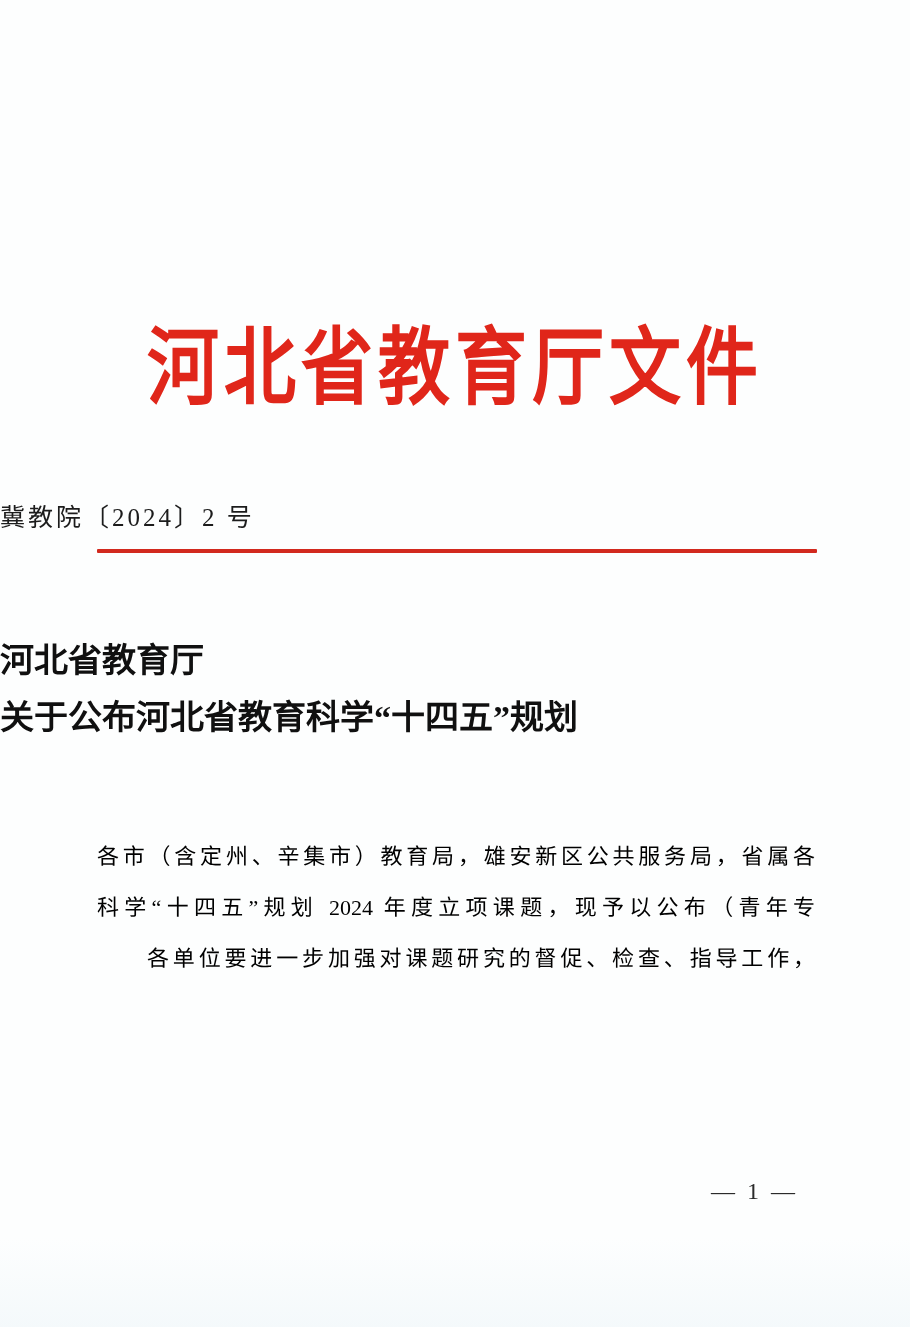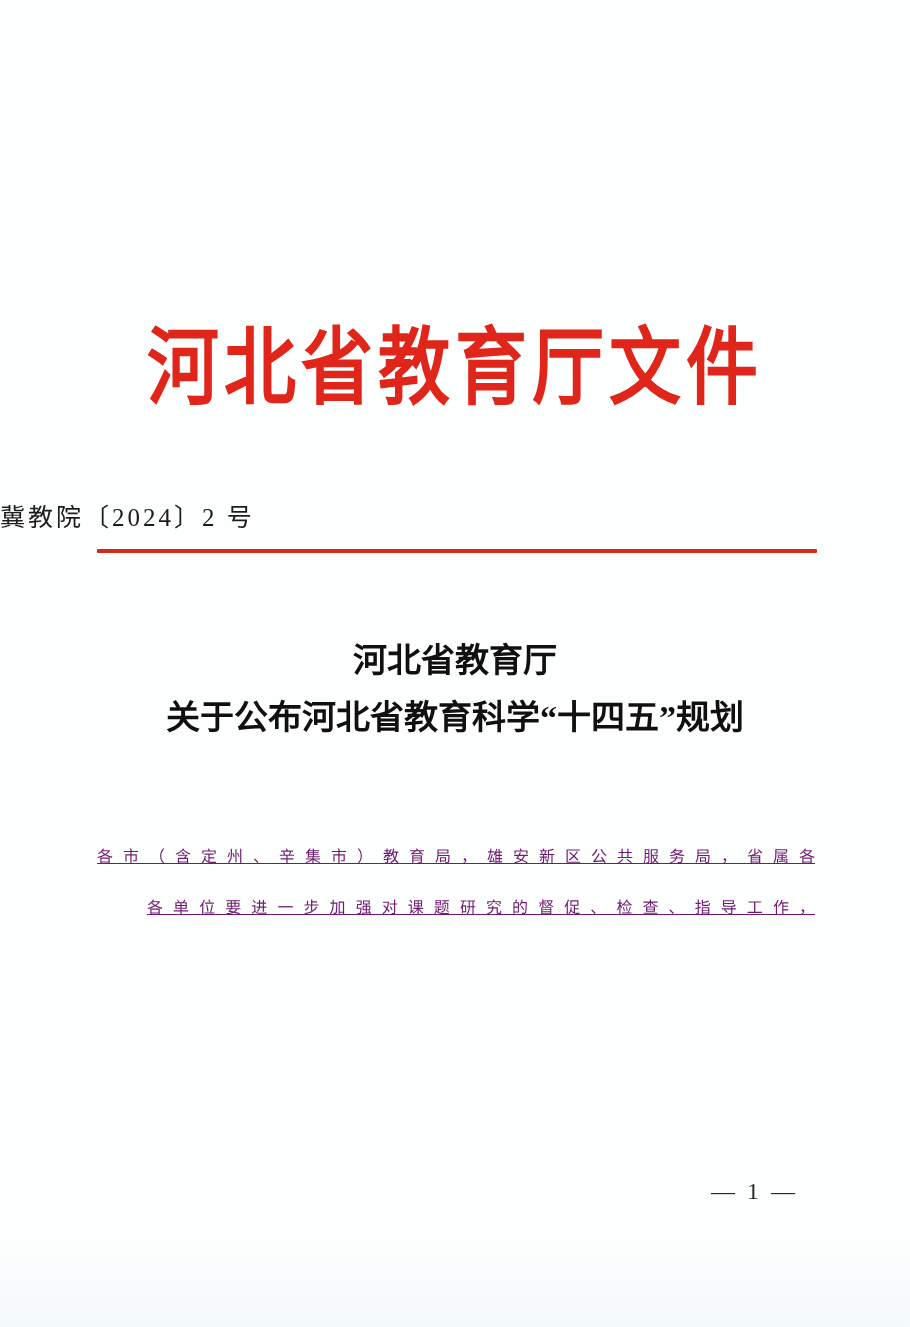--- a/index.html
+++ b/index.html
@@ -68,40 +68,38 @@
     background: var(--line-red);
     border-radius: 1px;
   }
 
   
   .notice-title {
     position: absolute;
     top: 632px;
     left: 0;
     width: 100%;
-    text-align: center;
     font-weight: 700;
     font-size: 34px;
     color: #101010;
   }
   .notice-title .t-line {
     height: 57px;
     line-height: 57px;
     white-space: nowrap;
   }
 
   
   .body-text {
     position: absolute;
     top: 831px;
     left: 97px;
     width: 718px;
-    font-size: 16px;
-    color: #701a75;
-    text-decoration: underline;
+    font-size: 22px;
+    color: #000000;
   }
   .b-line {
     height: 51px;
     line-height: 51px;
     white-space: nowrap;
     text-align: left;
   }
   .b-line.justify {
     white-space: normal;
     text-align: justify;
@@ -131,20 +129,21 @@
 
   <div class="red-line"></div>
 
   <div class="notice-title">
     <div class="t-line">河北省教育厅</div>
     <div class="t-line">关于公布河北省教育科学“十四五”规划</div>
   </div>
 
   <div class="body-text">
     <div class="b-line justify">各市（含定州、辛集市）教育局，雄安新区公共服务局，省属各</div>
+    <div class="b-line justify">科学“十四五”规划 2024 年度立项课题，现予以公布（青年专</div>
     <div class="b-line justify indent">各单位要进一步加强对课题研究的督促、检查、指导工作，</div>
   </div>
 
   <div class="page-number">— 1 —</div>
 
   <div class="scan-noise"></div>
 
 </div>
 
 </body></html>

